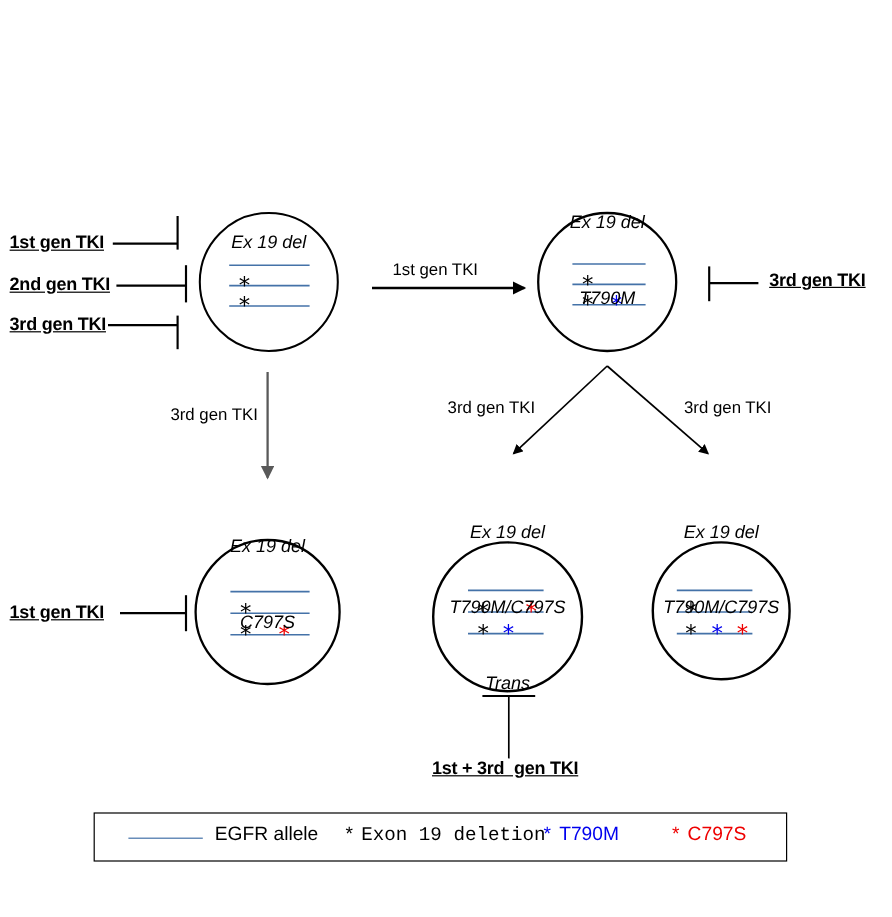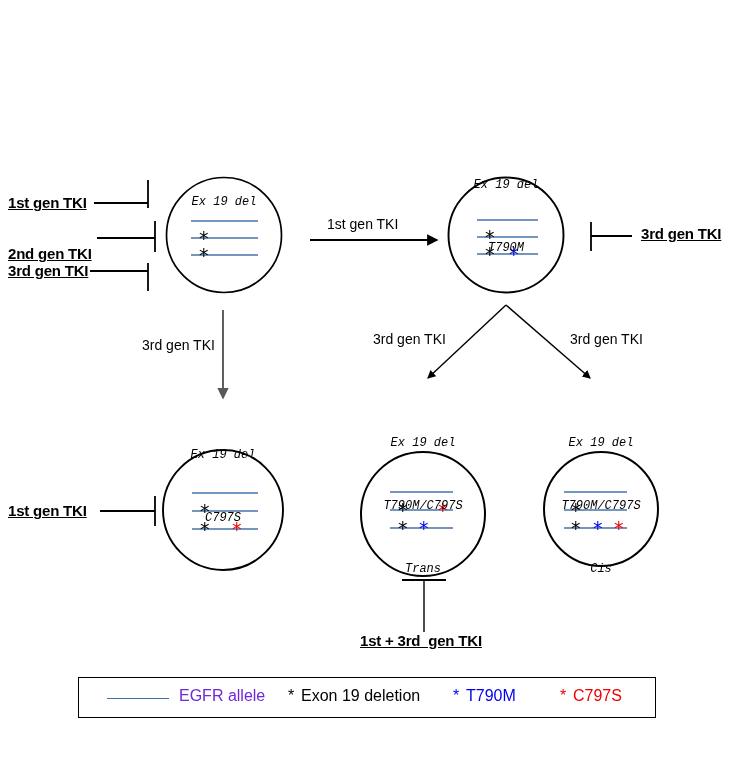--- a/index.html
+++ b/index.html
@@ -23,25 +23,24 @@
     height: 764px;
   }
   .lbl {
     position: absolute;
     white-space: pre;
     font-family: "Liberation Sans", sans-serif;
     color: #000000;
   }
   
   .cell-title {
-    font-size: 12px;
+    font-size: 15px;
     font-style: italic;
     text-align: center;
     line-height: 21px;
-    font-family: Liberation Mono, monospace;
   }
   
   .drug-block {
     font-size: 15px;
     font-weight: bold;
     text-decoration: underline;
     letter-spacing: -0.2px;
   }
   
   .arrow-label {
@@ -225,44 +224,43 @@
 
   <div class="lbl cell-title" style="left:348px; top:391px; width:150px;">
     <div>Ex 19 del</div>
     <div>T790M/C797S</div>
     <div>Trans</div>
   </div>
 
   <div class="lbl cell-title" style="left:526px; top:391px; width:150px;">
     <div>Ex 19 del</div>
     <div>T790M/C797S</div>
-    <div>Cis</div>
   </div>
 
   <div class="lbl drug-block" style="left:8px; top:194px;">1st gen TKI</div>
-  <div class="lbl drug-block" style="left:8px; top:245px;">2nd gen TKI</div>
+  <div class="lbl drug-block" style="left:8px; top:229px;">2nd gen TKI</div>
   <div class="lbl drug-block" style="left:8px; top:262px;">3rd gen TKI</div>
 
   <div class="lbl drug-block" style="left:641px; top:225px;">3rd gen TKI</div>
 
   <div class="lbl drug-block" style="left:8px; top:502px;">1st gen TKI</div>
 
   <div class="lbl drug-block" style="left:360px; top:632px;">1st + 3rd  gen TKI</div>
 
   <div class="lbl arrow-label" style="left:327px; top:216px;">1st gen TKI</div>
   <div class="lbl arrow-label" style="left:142px; top:337px;">3rd gen TKI</div>
   <div class="lbl arrow-label" style="left:373px; top:331px;">3rd gen TKI</div>
   <div class="lbl arrow-label" style="left:570px; top:331px;">3rd gen TKI</div>
 
   <div id="legend-box">
     <div id="legend-line"></div>
-    <div class="legend-item" style="left:100px; color:#6d28d9;">EGFR allele</div>
+    <div class="legend-item" style="left:100px; color:#000000;">EGFR allele</div>
 
     <div class="legend-item" style="left:209px; color:#000000;">*</div>
-    <div class="legend-item" style="left:222px; color:#000000;">Exon 19 deletion</div>
+    <div class="legend-item" style="left:222px; color:#000000;font-family:Liberation Mono, monospace;">Exon 19 deletion</div>
 
     <div class="legend-item" style="left:374px; color:#0000ee;">*</div>
     <div class="legend-item" style="left:387px; color:#0000ee;">T790M</div>
 
     <div class="legend-item" style="left:481px; color:#ee0000;">*</div>
     <div class="legend-item" style="left:494px; color:#ee0000;">C797S</div>
   </div>
 
 
 </div>

